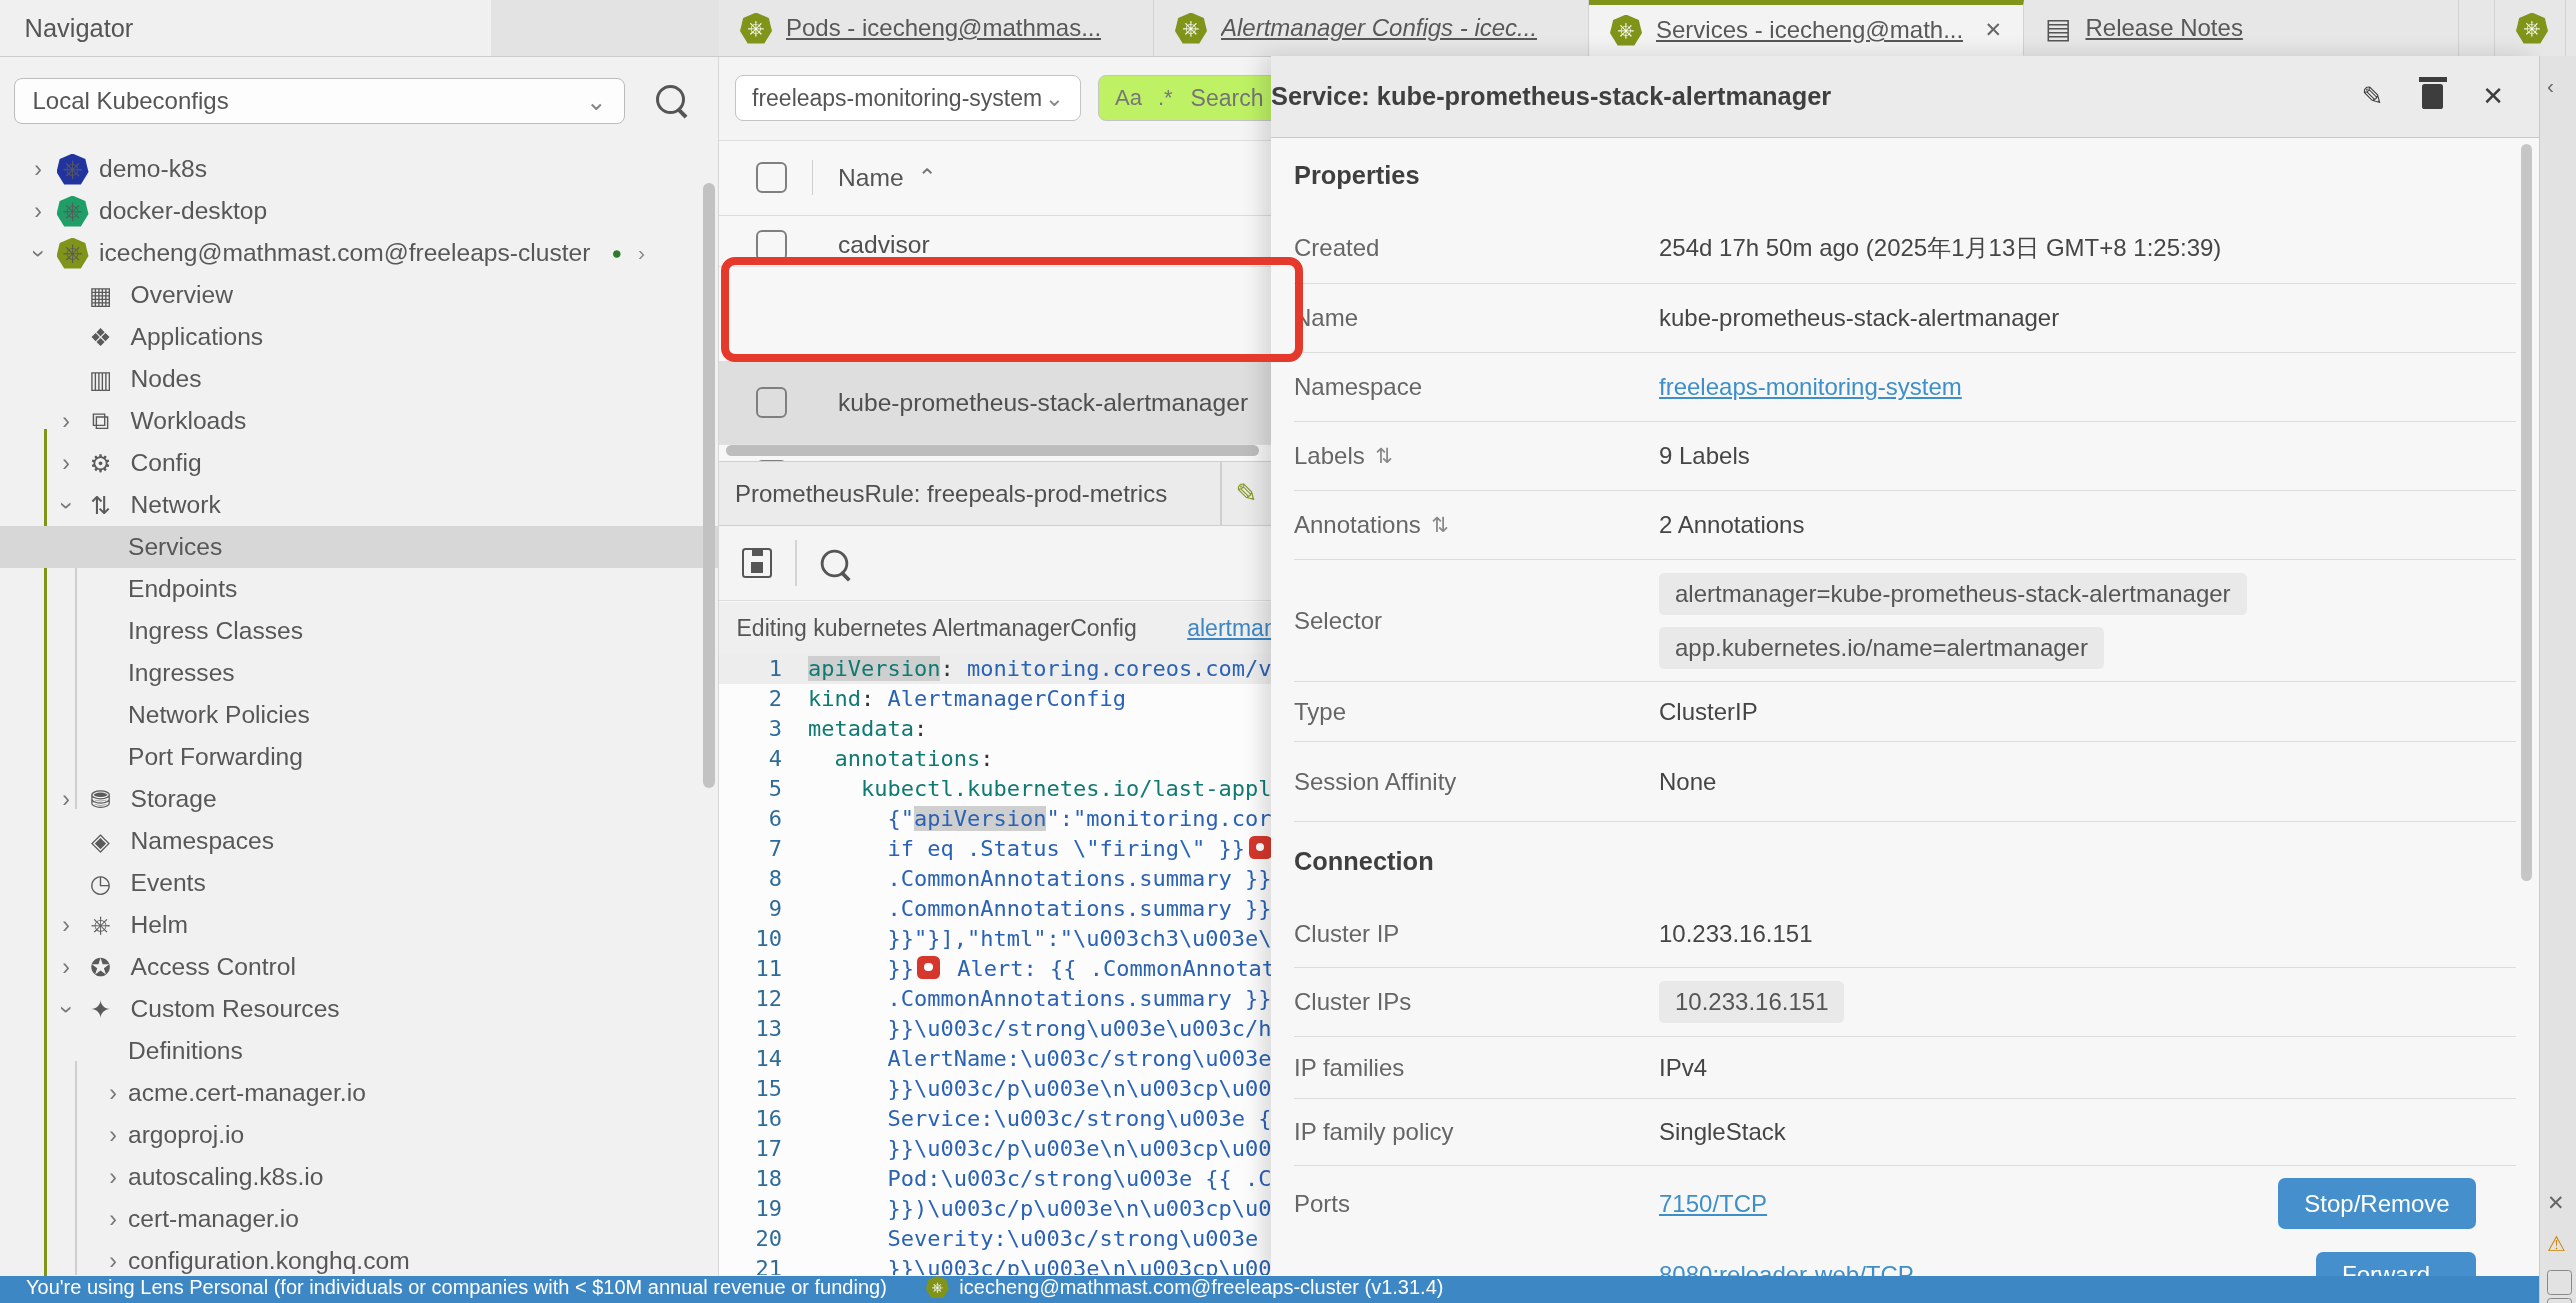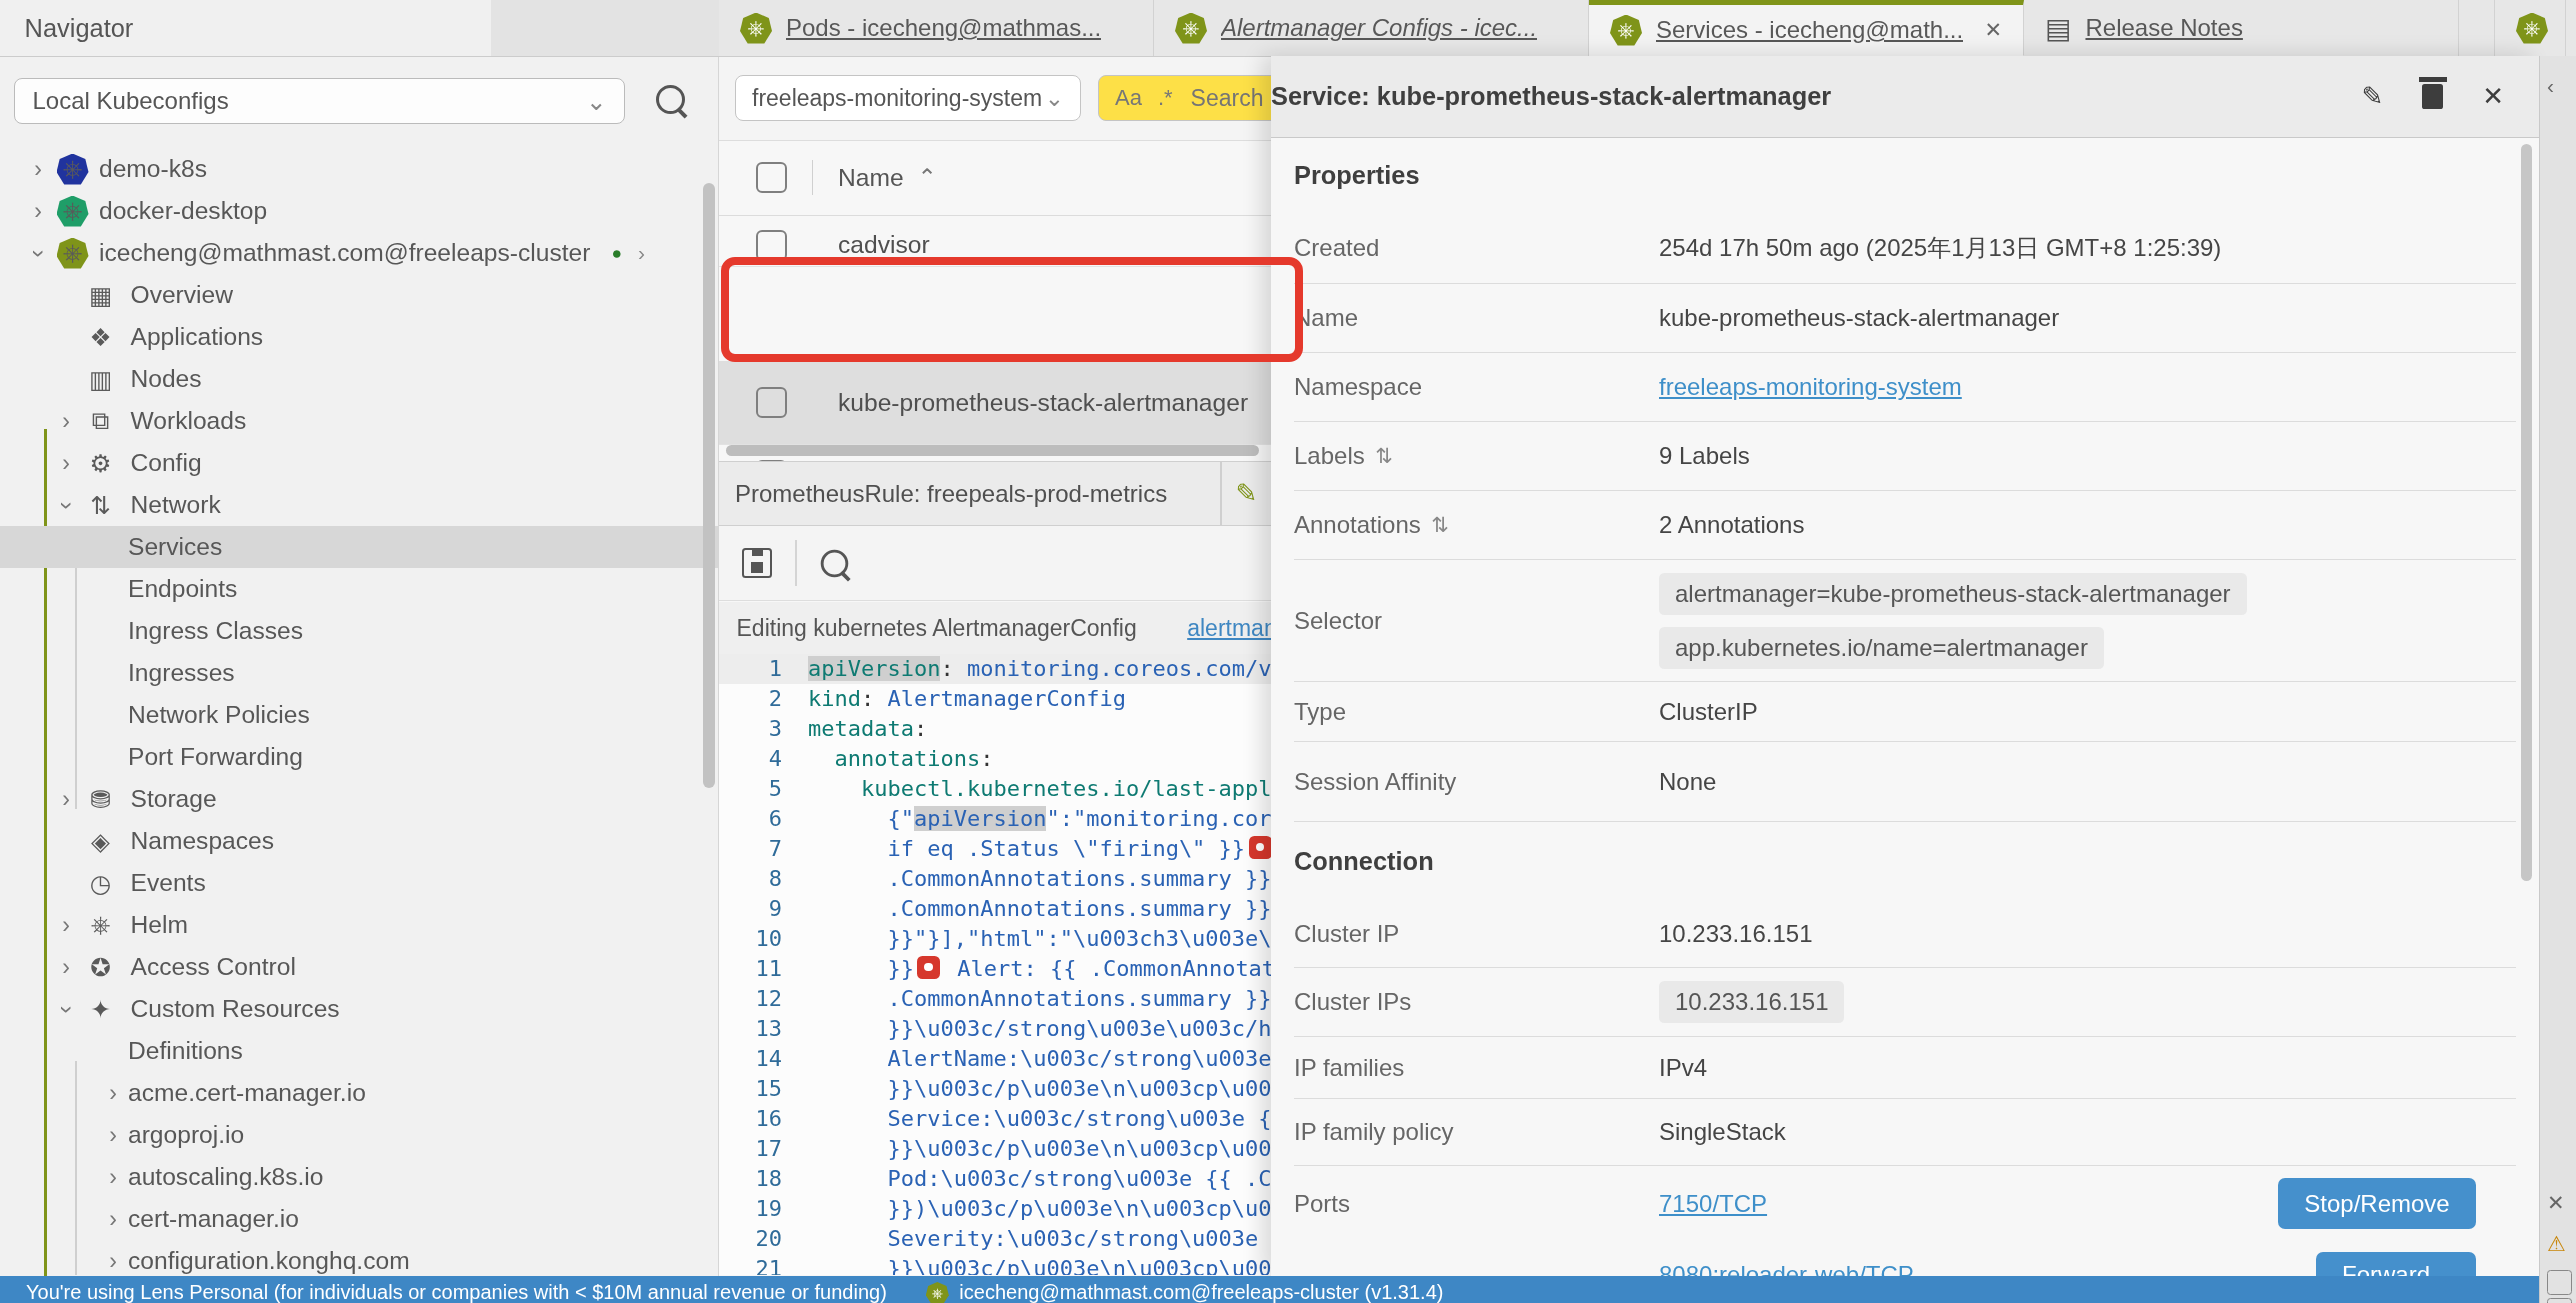--- a/index.html
+++ b/index.html
@@ -59,21 +59,21 @@
   .vscroll{position:absolute;right:3.5px;top:127px;width:11.4px;height:605px;background:#c2c2c2;border-radius:6.1px;}
 
   
   .middle{position:absolute;left:719px;top:56px;width:552px;height:1220px;background:#f7f7f7;overflow:hidden;}
   .mtoolbar{position:absolute;left:0;top:0;width:552px;height:84px;background:#f4f4f4;
             border-bottom:1.8px solid #ddd;}
   .nsbox{position:absolute;left:16px;top:19.3px;width:346px;height:46px;background:#fff;
          border:1.8px solid #c4c4c4;border-radius:8px;display:flex;align-items:center;
          padding:0 16px;box-sizing:border-box;font-size:23px;color:#555;}
   .nsbox .caret{margin-left:auto;color:#888;font-size:23px;}
-  .searchbox{position:absolute;left:379px;top:19.3px;width:228px;height:46px;background:#fde047;
+  .searchbox{position:absolute;left:379px;top:19.3px;width:228px;height:46px;background:#bef264;
              border:1.8px solid #c4c4c4;border-radius:8px;display:flex;align-items:center;gap:16px;
              padding:0 16px;box-sizing:border-box;}
   .sbtn{font-size:22px;color:#777;}
   .searchbox input{border:none;outline:none;font-size:23px;color:#555;width:114px;
                    font-family:"Liberation Sans",sans-serif;background:transparent;}
   .thead{position:absolute;left:0;top:84px;width:552px;height:75px;display:flex;align-items:center;
          border-bottom:1.8px solid #dcdcdc;font-size:24.6px;color:#555;}
   .cbx{width:27px;height:27px;border:2.6px solid #7f7f7f;border-radius:6.1px;flex:none;margin-left:37px;}
   .coldiv{width:1.8px;height:35px;background:#d0d0d0;margin-left:24.6px;}
   .colname{margin-left:24.6px;}
@@ -145,21 +145,21 @@
 
   
   .rstrip{position:absolute;left:2539px;top:56px;width:37px;height:1248px;background:#e2e2e2;
           border-left:1.8px solid #c9c9c9;box-sizing:border-box;z-index:30;}
   .rsico{position:absolute;left:7px;font-size:21px;color:#666;}
   .rsbox{position:absolute;left:7px;width:23px;height:23px;border:1.8px solid #888;border-radius:3.5px;}
   .warn{color:#c8860a;}
 
   
   .statusbar{position:absolute;left:0;top:1276px;width:2539px;height:28px;background:#3e87c5;
-             display:flex;align-items:flex-end;color:#fff;font-size:20px;z-index:40;white-space:nowrap;}
+             display:flex;align-items:flex-start;color:#fff;font-size:20px;z-index:40;white-space:nowrap;}
   .statusbar .lt{margin-left:26px;}
   .statusbar .k8sbadge{width:23px;height:22px;font-size:14px;margin-left:39px;margin-right:10.5px;}
 </style>
 </head>
 <body>
 
 <div class="app">
 
   <div class="tabbar">
     <div class="navtab">

